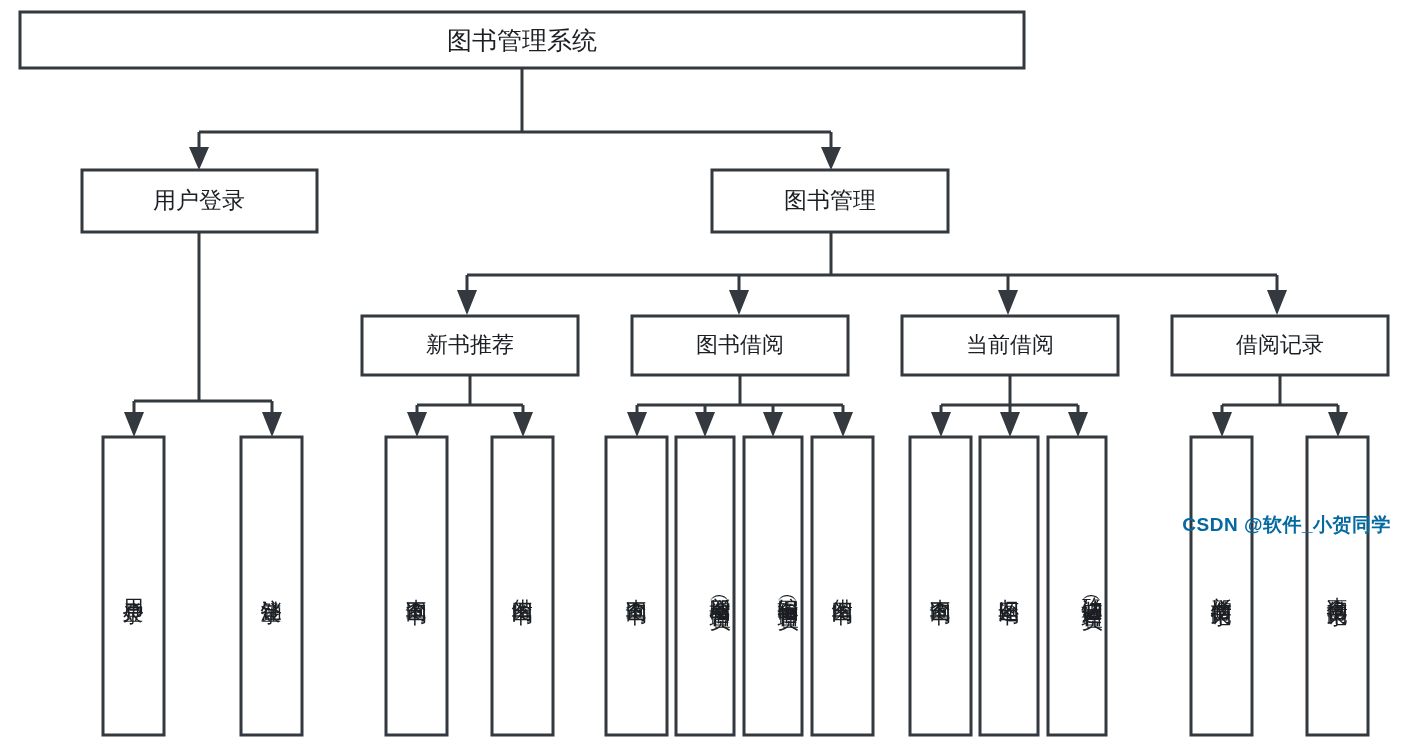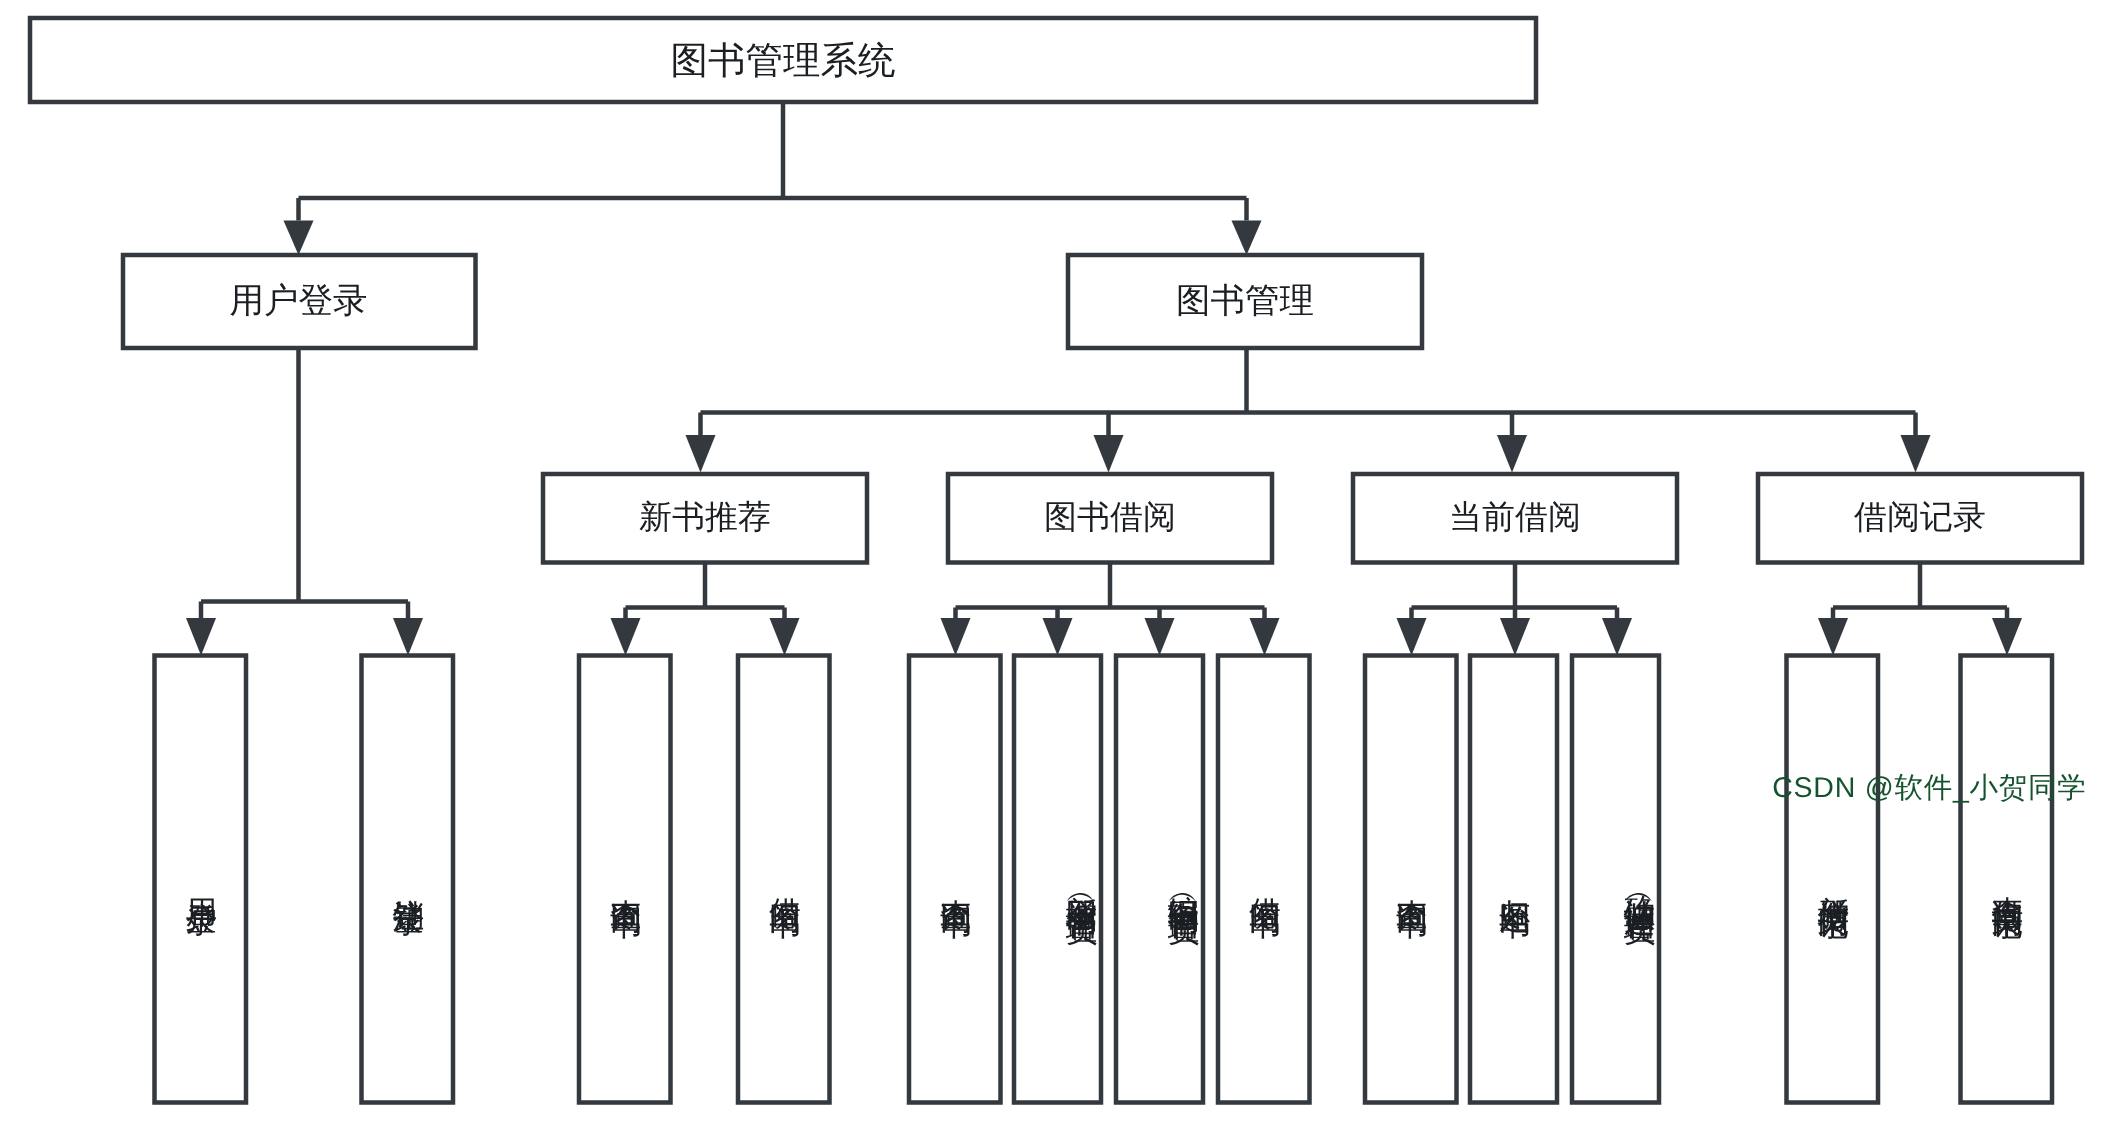--- a/index.html
+++ b/index.html
@@ -74,23 +74,24 @@
     box-sizing: border-box;
     pointer-events: none;
     white-space: nowrap;
   }
   .watermark {
     position: absolute;
     right: 14px;
     bottom: 6px;
     font-family: "Liberation Sans", "DejaVu Sans", sans-serif;
     font-size: 19px;
-    color: #14532d;
+    color: #0369a1;
     letter-spacing: 0.5px;
     white-space: nowrap;
+    font-weight: bold;
   }
 </style>
 </head>
 <body>
 
 <div id="diagram-root">
 
   <svg id="flow-svg" viewBox="0 0 1405 747">
 
     <g>

